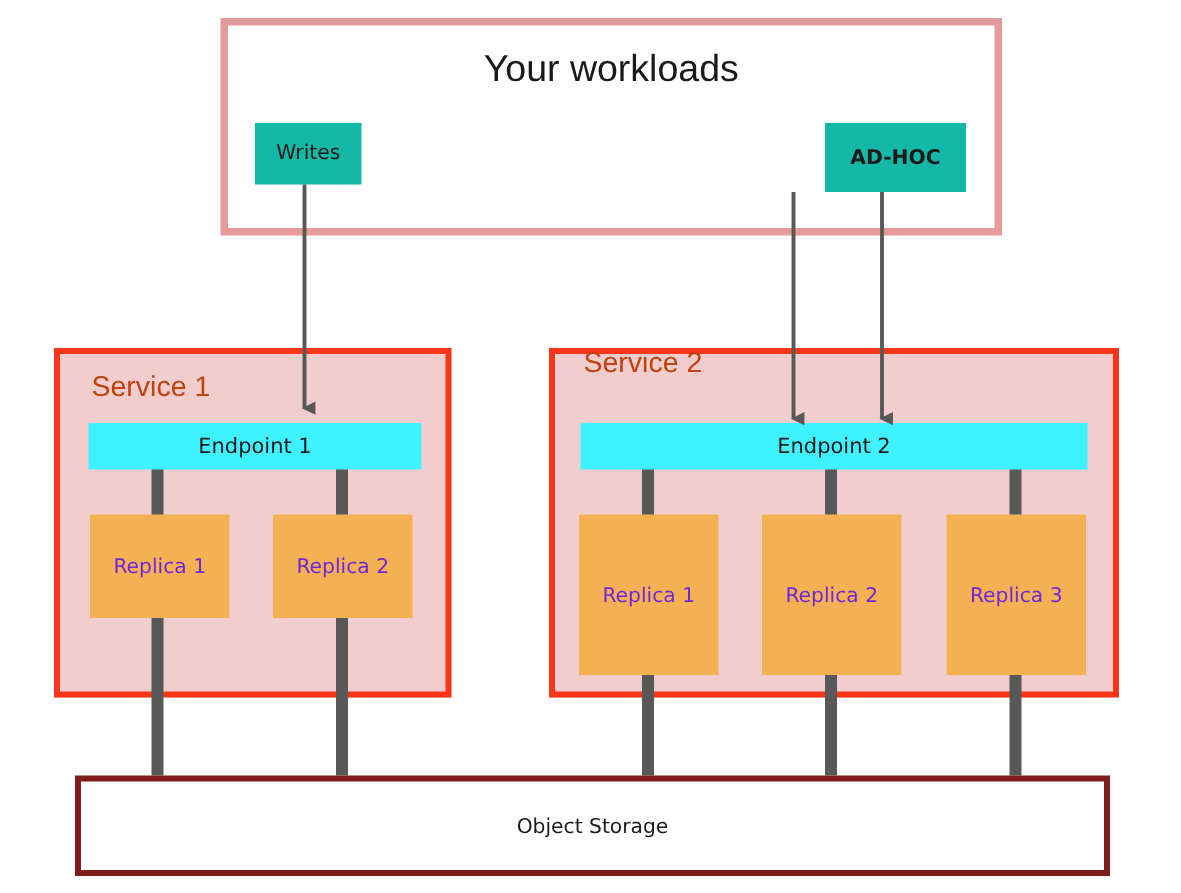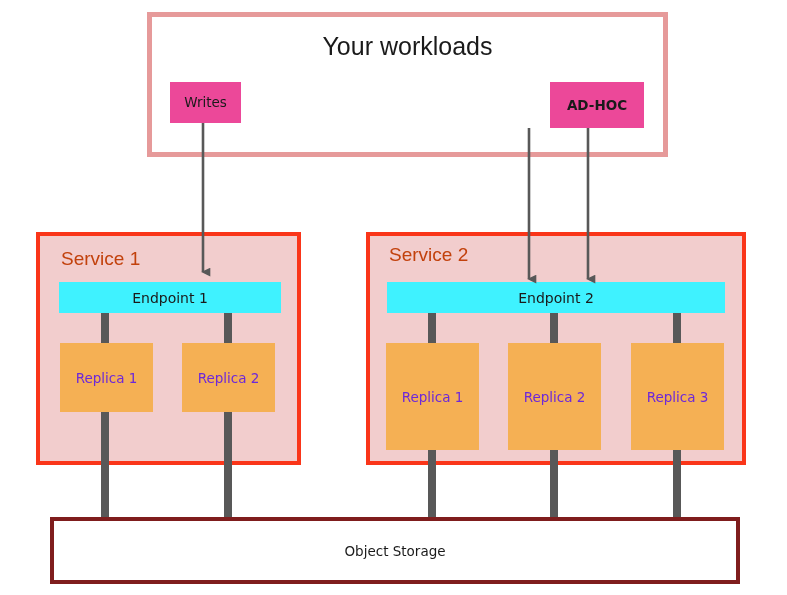--- a/index.html
+++ b/index.html
@@ -41,21 +41,21 @@
     text-align: center;
     font-size: 25px;
     font-family: "Liberation Sans", sans-serif;
     color: #1a1a1a;
     white-space: nowrap;
   }
 
   
   .chip {
     position: absolute;
-    background: #ec4899;
+    background: #14b8a6;
     display: flex;
     align-items: center;
     justify-content: center;
     text-align: center;
     font-size: 13.5px;
     line-height: 17px;
     color: #1a1a1a;
     box-sizing: border-box;
     padding: 2px 4px;
   }
@@ -74,21 +74,21 @@
   .panel-2 { left: 366px; top: 232px; width: 380px; height: 233px; }
 
   .service-title {
     position: absolute;
     font-size: 19px;
     font-family: "Liberation Sans", sans-serif;
     color: #c2410c;
     white-space: nowrap;
   }
   .title-1 { left: 61px;  top: 248px; }
-  .title-2 { left: 389px; top: 244px; }
+  .title-2 { left: 389px; top: 232px; }
 
   
   .endpoint {
     position: absolute;
     background: #3ff2ff;
     display: flex;
     align-items: center;
     justify-content: center;
     font-size: 14px;
     color: #1a1a1a;

